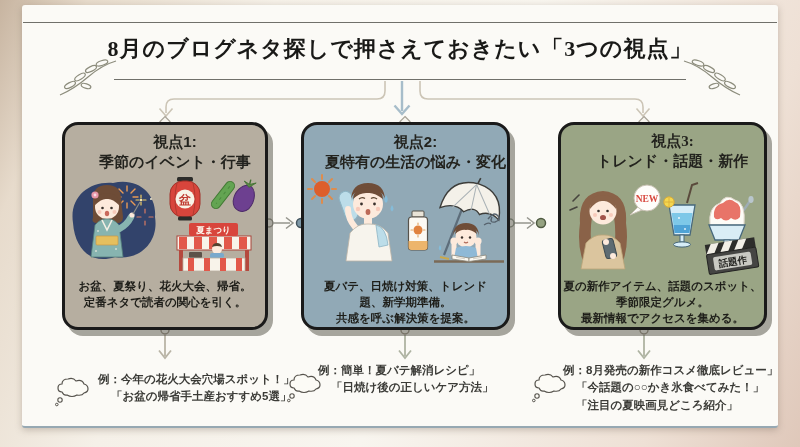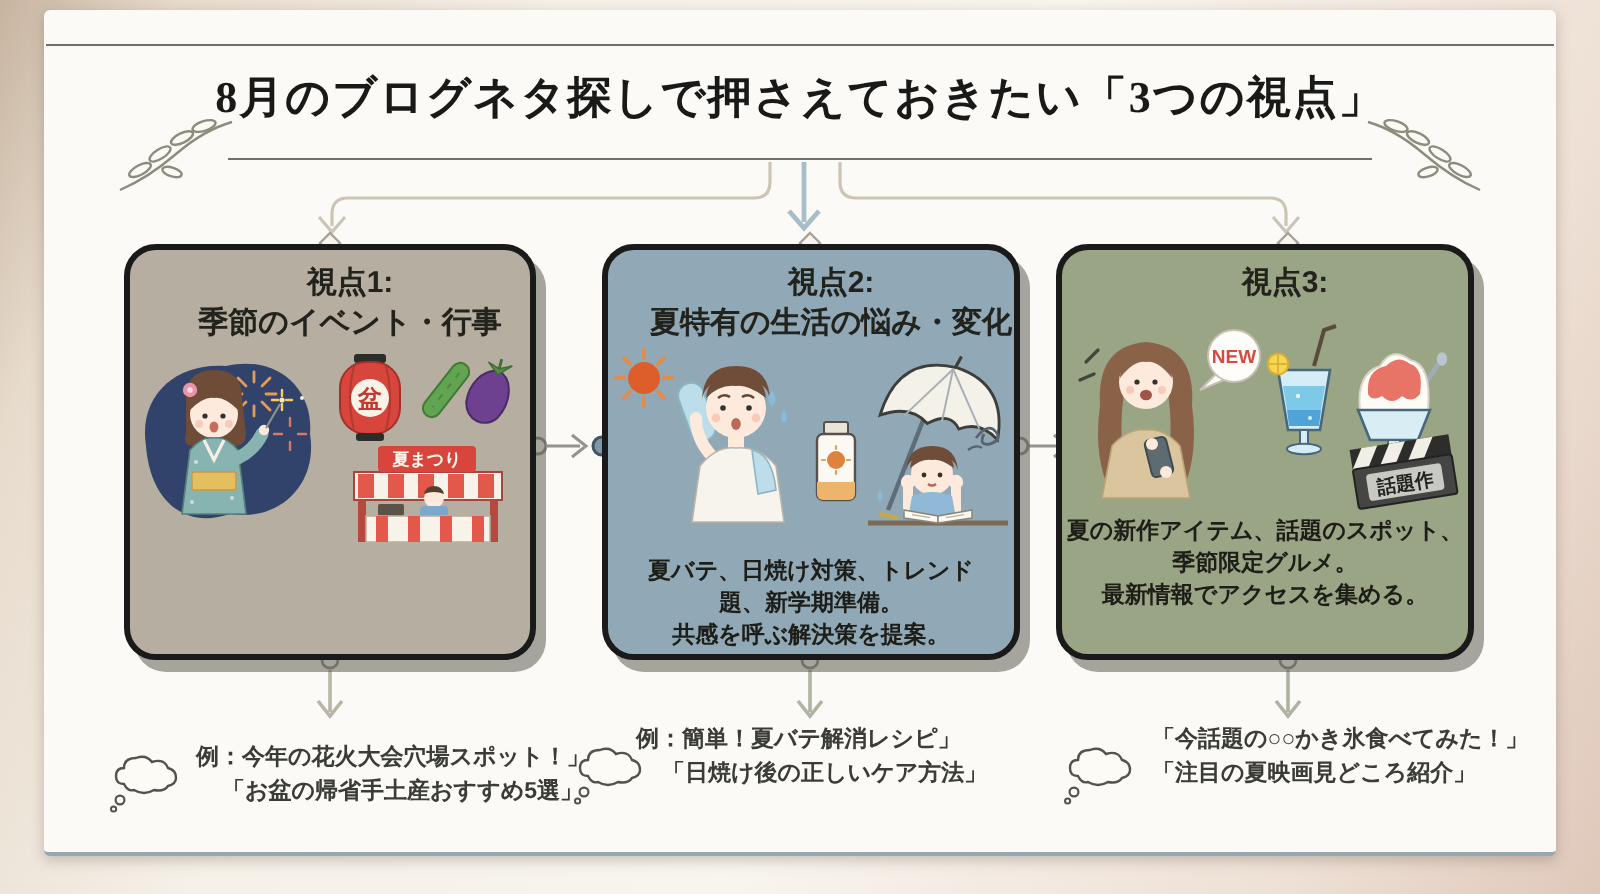--- a/index.html
+++ b/index.html
@@ -13,21 +13,21 @@
     font-family:"Liberation Serif",serif;font-weight:700;font-size:22px;color:#191917;letter-spacing:1px;}
   .rule-bottom{position:absolute;left:92px;width:572px;top:74px;border-top:1px solid #70706a;}
   .leaf{position:absolute;top:46px;}
   .leaf-l{left:34px;}
   .leaf-r{right:34px;transform:scaleX(-1);}
   .overlay{position:absolute;left:0;top:0;pointer-events:none;}
   .pbox{position:absolute;top:122px;height:202px;border:3px solid #1a1a1a;border-radius:16px;
     box-shadow:5px 6px 0 rgba(82,79,68,.5);box-sizing:content-box;}
   .pbox1{left:62px;width:200px;background:#b6aea0;}
   .pbox2{left:301px;width:203px;background:#91a9b6;}
-  .pbox3{left:528px;width:203px;background:#9aa585;}
+  .pbox3{left:558px;width:203px;background:#9aa585;font-family:Liberation Serif, serif;}
   .pbox-head{margin-top:7px;text-align:center;font-weight:700;font-size:15px;line-height:1.32;color:#23231e;padding-left:20px;}
   .pbox-art{height:102px;margin-top:1px;}
   .pbox-art svg{display:block;margin:0 auto;}
   .pbox-body{text-align:center;font-weight:700;font-size:11.5px;line-height:1.42;color:#1e1e19;margin-top:3px;}
   .ex{position:absolute;font-weight:700;font-size:11.5px;line-height:1.5;color:#3b3b37;}
   .ex .cloud{position:absolute;left:0;}
   .ex .lines{margin-left:0;}
   .ex .cont{padding-left:13px;}
   .ex1{left:54px;top:371px;width:245px;}
   .ex1 .lines{margin-left:44px;}
@@ -213,20 +213,24 @@
           <path d="M147,74 Q148,70 152,70 Q156,70 157,74 Q152,72 147,74 Z" fill="#55412f"></path>
           <rect x="145" y="80" width="14" height="6" rx="2" fill="#7aa9cc"></rect>
           <rect x="118" y="85" width="62" height="13" fill="#f8f3ea" stroke="#b8b0a0" stroke-width=".8"></rect>
           <rect x="123" y="85" width="6" height="13" fill="#e2584a"></rect>
             <rect x="139" y="85" width="6" height="13" fill="#e2584a"></rect>
           <rect x="155" y="85" width="6" height="13" fill="#e2584a"></rect>
             <rect x="171" y="85" width="6" height="13" fill="#e2584a"></rect>
         </g>
       </svg>
     </div>
+    <div class="pbox-body">
+      <div>お盆、夏祭り、花火大会、帰省。</div>
+      <div>定番ネタで読者の関心を引く。</div>
+    </div>
   </div>
 
   <div class="pbox pbox2">
     <div class="pbox-head">
       <div>視点2:</div>
       <div>夏特有の生活の悩み・変化</div>
     </div>
     <div class="pbox-art">
       <svg width="200" height="102" viewBox="0 0 200 102">
         <g>
@@ -310,20 +314,21 @@
     <div class="pbox-body">
       <div>夏バテ、日焼け対策、トレンド</div>
       <div>題、新学期準備。</div>
       <div>共感を呼ぶ解決策を提案。</div>
     </div>
   </div>
 
   <div class="pbox pbox3">
     <div class="pbox-head">
       <div>視点3:</div>
+      <div>トレンド・話題・新作</div>
     </div>
     <div class="pbox-art">
       <svg width="200" height="102" viewBox="0 0 200 102">
         <g>
           <path d="M20,88 Q14,72 17,50 Q15,20 40,18 Q65,20 63,50 Q66,72 60,88 L50,88 Q54,62 51,44 L29,44 Q26,62 30,88 Z" fill="#8a6248"></path>
           <circle cx="40" cy="38" r="13.5" fill="#fdeadc"></circle>
           <path d="M27,36 Q27,22 40,22 Q53,22 53,36 Q46,27 40,28 Q34,27 27,36 Z" fill="#8a6248"></path>
           <circle cx="35.5" cy="38" r="1.3" fill="#38302b"></circle>
             <circle cx="44.5" cy="38" r="1.3" fill="#38302b"></circle>
           <ellipse cx="40" cy="44.5" rx="3" ry="2.6" fill="#a2544a"></ellipse>
@@ -407,17 +412,18 @@
     </div>
   </div>
 
   <div class="ex ex3">
     <svg class="cloud" width="36" height="32" viewBox="0 0 36 32">
       <path d="M8,17 Q4,17 4,13 Q4,9 8,9 Q8,4 14,4 Q19,2 22,6 Q28,4 30,9 Q34,10 34,14 Q34,17 30,18 Q28,21 23,20 Q18,23 13,20 Q10,21 8,17 Z" fill="#fcfbf6" stroke="#55524c" stroke-width="1.2"></path>
       <circle cx="6" cy="25" r="2.2" fill="#fcfbf6" stroke="#55524c" stroke-width="1.1"></circle>
       <circle cx="2.8" cy="29.5" r="1.3" fill="#fcfbf6" stroke="#55524c" stroke-width="1"></circle>
     </svg>
     <div class="lines">
+      <div>例：8月発売の新作コスメ徹底レビュー」</div>
       <div class="cont">「今話題の○○かき氷食べてみた！」</div>
       <div class="cont">「注目の夏映画見どころ紹介」</div>
     </div>
   </div>
 </div>
 
 </body></html>

